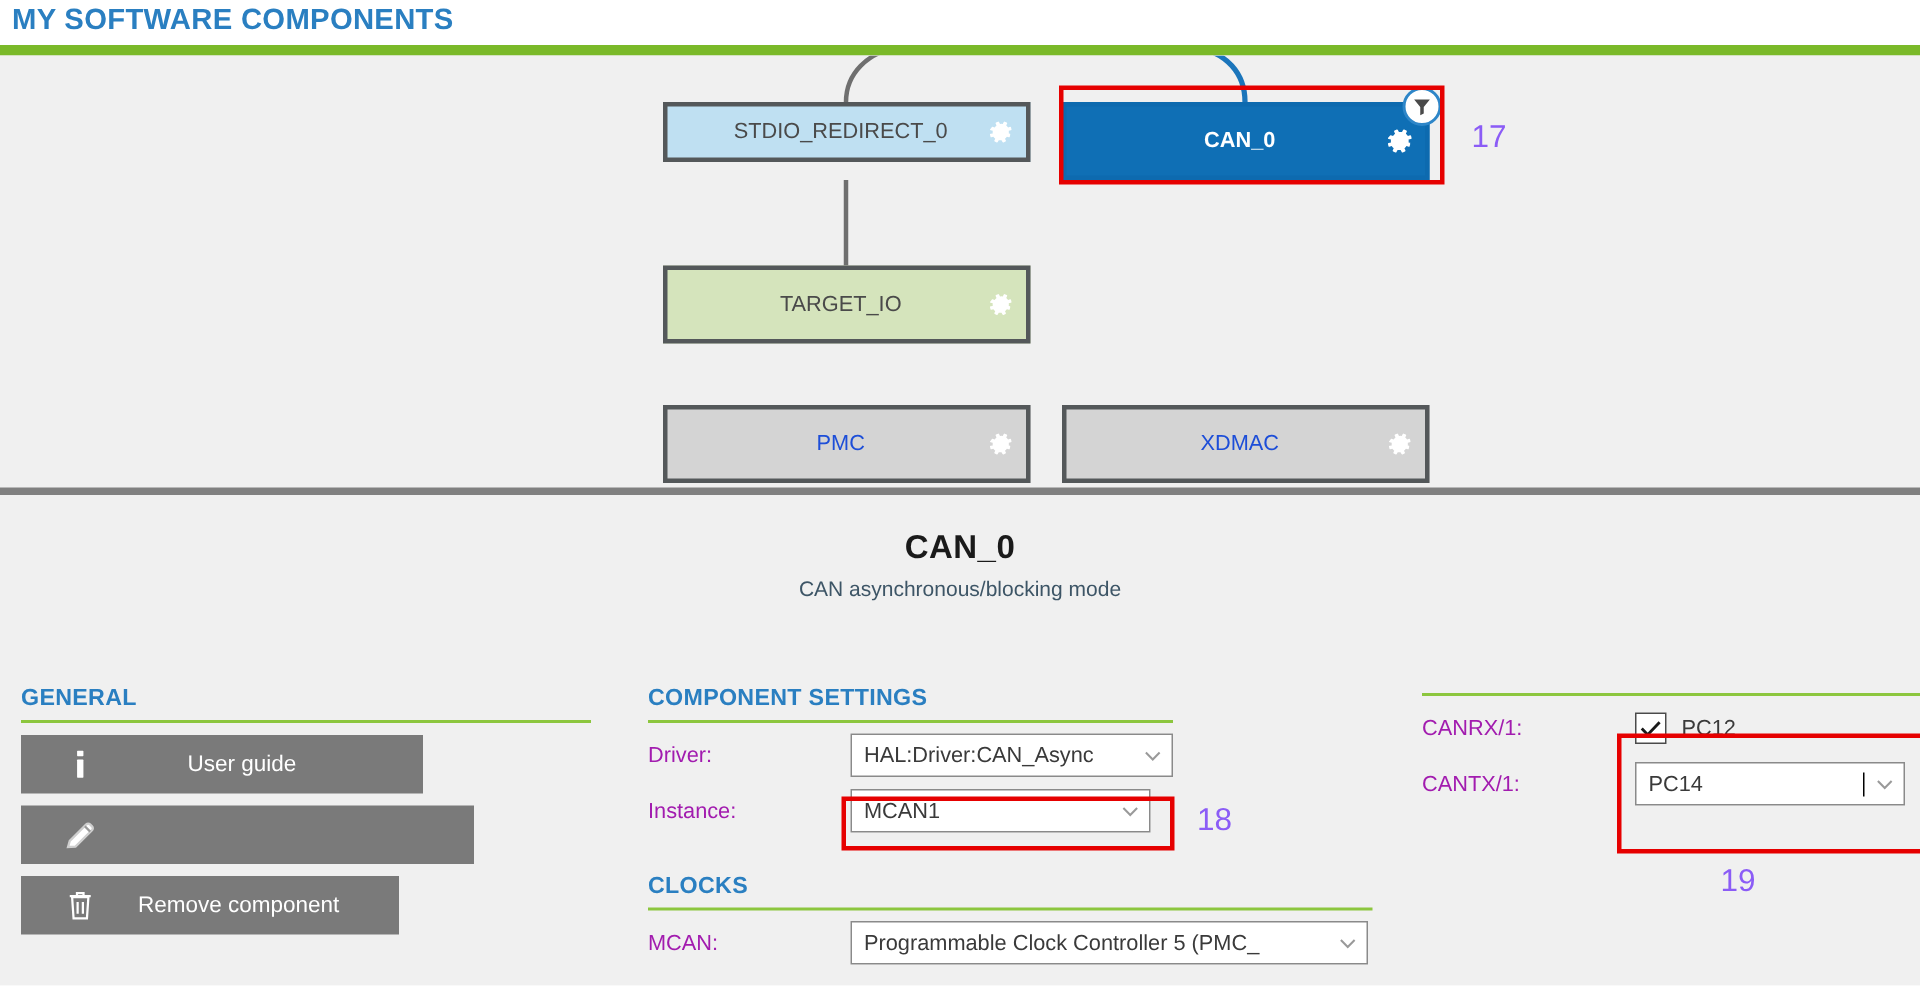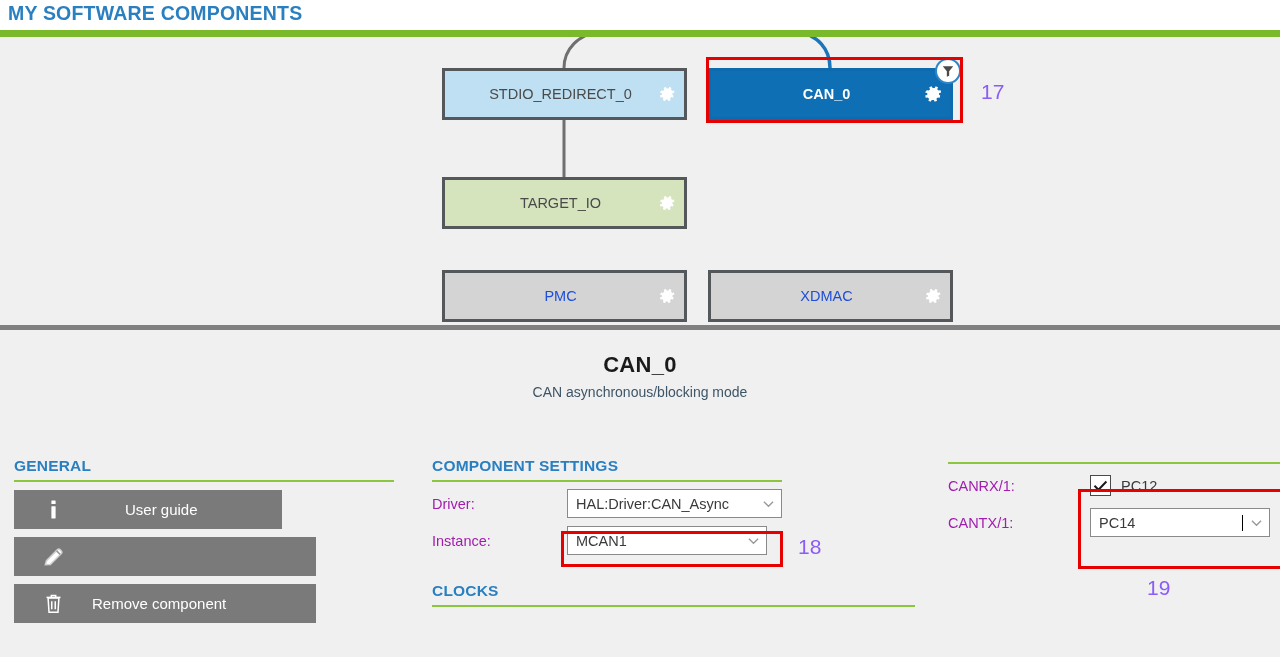--- a/index.html
+++ b/index.html
@@ -135,21 +135,21 @@
 
     <svg class="links" viewBox="0 0 1280 285">
 
       <path d="M564 31 C 564 12, 578 -2, 600 -6" fill="none" stroke="#6f6f6f" stroke-width="3"></path>
 
       <path d="M564 83 L 564 140" fill="none" stroke="#6f6f6f" stroke-width="3"></path>
 
       <path d="M830 31 C 830 12, 818 -2, 796 -6" fill="none" stroke="#1b75bb" stroke-width="3.5"></path>
     </svg>
 
-    <div class="block blk-stdio" style="left:442px; top:31px; width:245px; height:52px;justify-content:space-between;">
+    <div class="block blk-stdio" style="left:442px; top:31px; width:245px; height:40px;justify-content:space-between;">
       <span class="blk-label">STDIO_REDIRECT_0</span>
       <span class="gear">
         <svg width="20" height="20" viewBox="0 0 24 24" fill="#ffffff">
           <path d="M12 8a4 4 0 1 0 0 8 4 4 0 0 0 0-8zm0 6.2A2.2 2.2 0 1 1 12 9.8a2.2 2.2 0 0 1 0 4.4z"></path>
           <path d="M20.3 13.4l-1.7-.3a6.9 6.9 0 0 0 0-2.2l1.7-.3a.6.6 0 0 0 .5-.7l-.4-1.7a.6.6 0 0 0-.7-.4l-1.6.5a7 7 0 0 0-1.5-1.6l.7-1.5a.6.6 0 0 0-.3-.8l-1.6-.7a.6.6 0 0 0-.8.3l-.8 1.5a7 7 0 0 0-2.2 0l-.8-1.5a.6.6 0 0 0-.8-.3l-1.6.7a.6.6 0 0 0-.3.8l.7 1.5a7 7 0 0 0-1.5 1.6l-1.6-.5a.6.6 0 0 0-.7.4L3.6 9.9a.6.6 0 0 0 .5.7l1.7.3a6.9 6.9 0 0 0 0 2.2l-1.7.3a.6.6 0 0 0-.5.7l.4 1.7a.6.6 0 0 0 .7.4l1.6-.5a7 7 0 0 0 1.5 1.6l-.7 1.5a.6.6 0 0 0 .3.8l1.6.7a.6.6 0 0 0 .8-.3l.8-1.5a7 7 0 0 0 2.2 0l.8 1.5a.6.6 0 0 0 .8.3l1.6-.7a.6.6 0 0 0 .3-.8l-.7-1.5a7 7 0 0 0 1.5-1.6l1.6.5a.6.6 0 0 0 .7-.4l.4-1.7a.6.6 0 0 0-.5-.7z"></path>
         </svg>
       </span>
     </div>
 
     <div class="block selected" style="left:708px; top:31px; width:245px; height:52px;">
@@ -222,21 +222,21 @@
 
     <div class="gbtn" style="width:302px;">
       <span class="gicon">
         <svg width="23" height="23" viewBox="0 0 24 24" fill="none" stroke="#ffffff" stroke-width="1.6">
           <path d="M3.5 20.5l1.2-4.2L16.2 4.8a1.8 1.8 0 0 1 2.6 0l1.4 1.4a1.8 1.8 0 0 1 0 2.6L8.7 20.3z" fill="#ffffff" stroke="#cfcfcf"></path>
           <path d="M15.2 6.1l3.7 3.7" stroke="#9a9a9a"></path>
         </svg>
       </span>
     </div>
 
-    <div class="gbtn" style="width:302px;">
+    <div class="gbtn" style="width:252px;">
       <span class="gicon">
         <svg width="21" height="23" viewBox="0 0 24 26" fill="none" stroke="#ffffff" stroke-width="1.7">
           <path d="M4 6h16"></path>
           <path d="M9.5 6V3.8h5V6"></path>
           <path d="M5.8 6.8l1.1 16.2h10.2l1.1-16.2z"></path>
           <path d="M10 10.5v9M14 10.5v9"></path>
         </svg>
       </span>
       <span class="glabel">Remove component</span>
     </div>
@@ -268,20 +268,31 @@
             </svg>
         </span>
       </span>
     </div>
   </div>
 
   <div class="section" style="left:432px; top:582px; width:483px;">
     <div class="sec-title">CLOCKS</div>
     <div class="sec-underline" style="width:483px;"></div>
 
+    <div class="frow">
+      <span class="flabel" style="width:135px;">MCAN:</span>
+      <span class="ctrl" style="width:345px;">
+        <span class="cval">Programmable Clock Controller 5 (PMC_</span>
+        <span class="chev">
+          <svg width="11" height="8" viewBox="0 0 12 8" fill="none" stroke="#9a9a9a" stroke-width="1.5">
+              <path d="M1 1.5L6 6.5 11 1.5"></path>
+            </svg>
+        </span>
+      </span>
+    </div>
   </div>
 
   <div class="section" style="left:948px; top:457px; width:332px;">
     <div class="sec-underline" style="width:332px;"></div>
 
     <div class="frow">
       <span class="flabel" style="width:142px;">CANRX/1:</span>
       <span class="chk-row">
         <span class="chk">
           <svg width="15" height="12" viewBox="0 0 16 13" fill="none" stroke="#1a1a1a" stroke-width="2.1">

